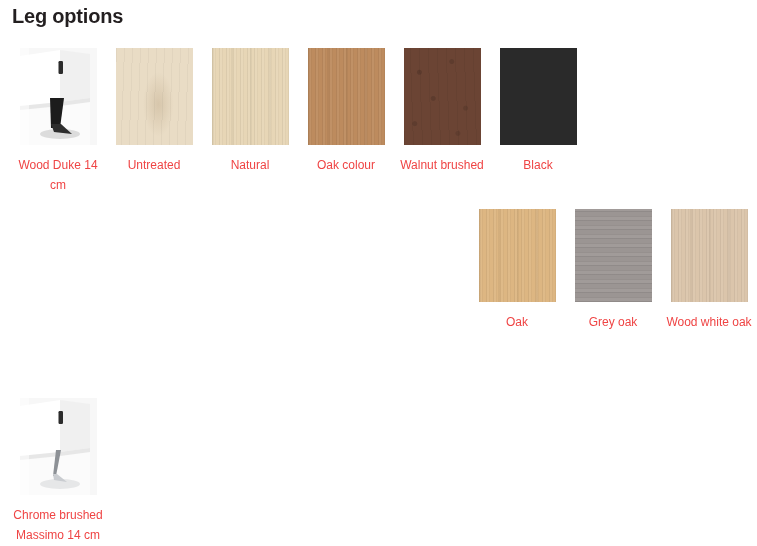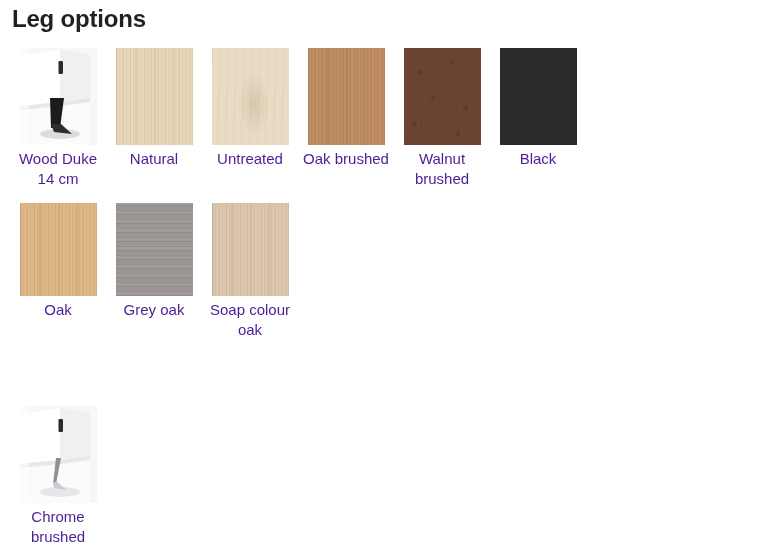--- a/index.html
+++ b/index.html
@@ -13,64 +13,64 @@
     font-family: "Liberation Sans", sans-serif;
     color: #3a3a3a;
     overflow: hidden;
     position: relative;
   }
 
   .page-title {
     position: absolute;
     left: 12px;
     top: 5px;
-    font-size: 24px;
+    font-size: 20px;
     font-weight: bold;
     letter-spacing: -0.2px;
     color: #231f20;
   }
 
   .rows {
     position: absolute;
     left: 0;
     top: 48px;
     width: 757px;
   }
 
   .swatch-row {
     display: flex;
     align-items: flex-start;
   }
   .row-1 { margin-left: 10px; }
-  .row-2 { margin-left: 10px; margin-top: 14px; }
+  .row-2 { margin-left: 10px; margin-top: 14px; justify-content: flex-end; }
   .row-3 { margin-left: 10px; margin-top: 66px; }
 
   .option {
     width: 96px;
     display: flex;
     flex-direction: column;
     align-items: center;
   }
 
   .chip {
     width: 77px;
     height: 97px;
     position: relative;
     overflow: hidden;
     background: #ffffff;
   }
   .row-2 .chip { height: 93px; }
   .row-3 .chip { height: 97px; }
 
   .label {
-    margin-top: 4px;
-    font-size: 15px;
+    margin-top: 10px;
+    font-size: 12px;
     line-height: 20px;
     text-align: center;
-    color: #4c1d95;
+    color: #ef4444;
     width: 96px;
     word-wrap: break-word;
   }
 
   
   .grain-v::after,
   .grain-h::after {
     content: "";
     position: absolute;
     inset: 0;
@@ -160,30 +160,30 @@
     <rect x="38.5" y="13" width="4.5" height="13" rx="1.2" fill="#2b2b2b"></rect>
     <ellipse cx="40" cy="86" rx="20" ry="5" fill="rgba(60,60,60,0.35)" opacity="0.45"></ellipse>
     <path d="M30 50 L44 50 L40 80 L31 80 Z" fill="#1c1c1c"></path>
     <path d="M31 76 L41 76 L52 86 L34 84 Z" fill="#2e2e2e"></path>
     <path d="M0 0 L9 0 L9 97 L0 97 Z" fill="#ffffff" opacity="0.55"></path>
   </svg>
         </div>
         <div class="label">Wood Duke 14 cm</div>
       </div>
       <div class="option">
+        <div class="chip grain-soft" style="background: rgb(233, 220, 197);"></div>
+        <div class="label">Untreated</div>
+      </div>
+      <div class="option">
         <div class="chip grain-v" style="background: rgb(231, 214, 182);"></div>
         <div class="label">Natural</div>
       </div>
       <div class="option">
-        <div class="chip grain-soft" style="background: rgb(233, 220, 197);"></div>
-        <div class="label">Untreated</div>
-      </div>
-      <div class="option">
         <div class="chip grain-v" style="background: rgb(189, 139, 94);"></div>
-        <div class="label">Oak brushed</div>
+        <div class="label">Oak colour</div>
       </div>
       <div class="option">
         <div class="chip grain-mottle" style="background: rgb(107, 68, 52);"></div>
         <div class="label">Walnut brushed</div>
       </div>
       <div class="option">
         <div class="chip" style="background: rgb(42, 42, 42);"></div>
         <div class="label">Black</div>
       </div>
     </div>
@@ -191,21 +191,21 @@
       <div class="option">
         <div class="chip grain-v" style="background: rgb(221, 182, 130);"></div>
         <div class="label">Oak</div>
       </div>
       <div class="option">
         <div class="chip grain-h" style="background: rgb(155, 149, 147);"></div>
         <div class="label">Grey oak</div>
       </div>
       <div class="option">
         <div class="chip grain-v" style="background: rgb(219, 197, 171);"></div>
-        <div class="label">Soap colour oak</div>
+        <div class="label">Wood white oak</div>
       </div>
     </div>
   <div class="swatch-row row-3">
       <div class="option">
         <div class="chip photo">
   <svg width="77" height="97" viewBox="0 0 77 97" xmlns="http://www.w3.org/2000/svg">
     <rect x="0" y="0" width="77" height="97" fill="#fdfdfd"></rect>
     <rect x="0" y="0" width="77" height="97" fill="#f7f7f7"></rect>
     <path d="M0 8 L40 2 L40 56 L0 60 Z" fill="#ffffff"></path>
     <path d="M40 2 L70 6 L70 52 L40 56 Z" fill="#f0f0f0"></path>

